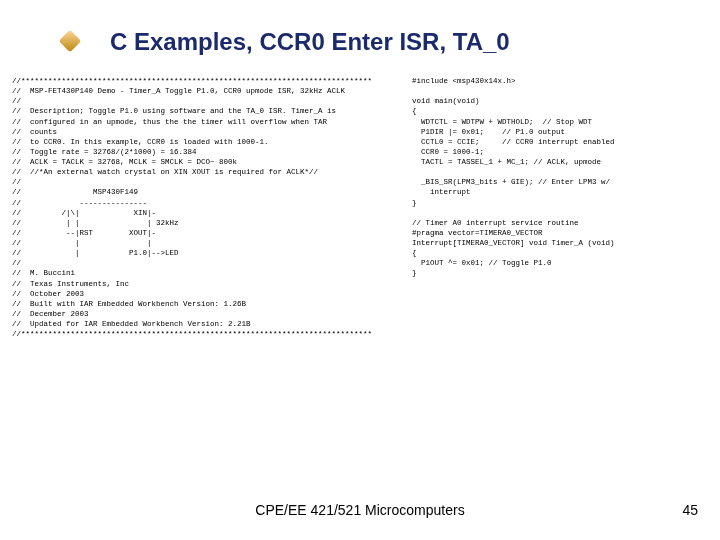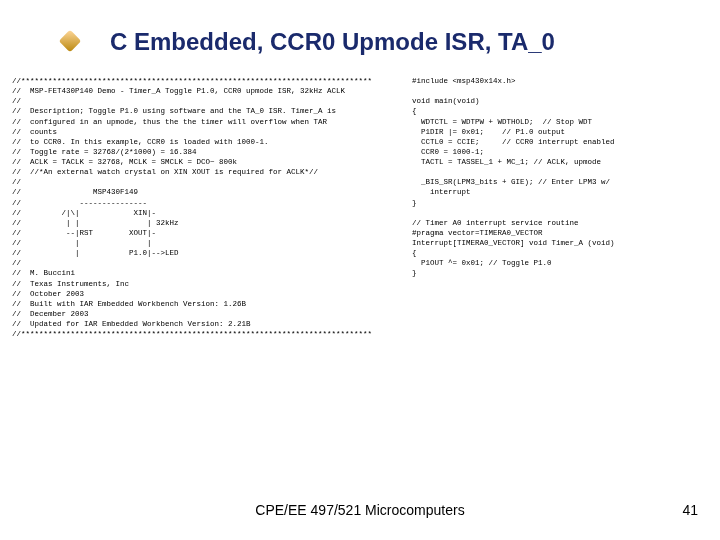--- a/index.html
+++ b/index.html
@@ -60,21 +60,21 @@
     right: 0;
     text-align: center;
     font-size: 14px;
     color: #000;
   }
 </style>
 </head>
 <body>
 
 <div class="bullet"></div>
-<div class="title">C Embedded, CCR0 Upmode ISR, TA_0</div>
+<div class="title">C Examples, CCR0 Enter ISR, TA_0</div>
 
 <div class="content">
   <div class="left-code">//******************************************************************************
 //  MSP-FET430P140 Demo - Timer_A Toggle P1.0, CCR0 upmode ISR, 32kHz ACLK
 //
 //  Description; Toggle P1.0 using software and the TA_0 ISR. Timer_A is
 //  configured in an upmode, thus the the timer will overflow when TAR
 //  counts
 //  to CCR0. In this example, CCR0 is loaded with 1000-1.
 //  Toggle rate = 32768/(2*1000) = 16.384
@@ -111,14 +111,14 @@
 }
 
 // Timer A0 interrupt service routine
 #pragma vector=TIMERA0_VECTOR
 Interrupt[TIMERA0_VECTOR] void Timer_A (void)
 {
   P1OUT ^= 0x01; // Toggle P1.0
 }</div>
 </div>
 
-<div class="footer-center">CPE/EE 497/521 Microcomputers</div>
-<div class="footer-right">41</div>
+<div class="footer-center">CPE/EE 421/521 Microcomputers</div>
+<div class="footer-right">45</div>
 
 </body></html>

